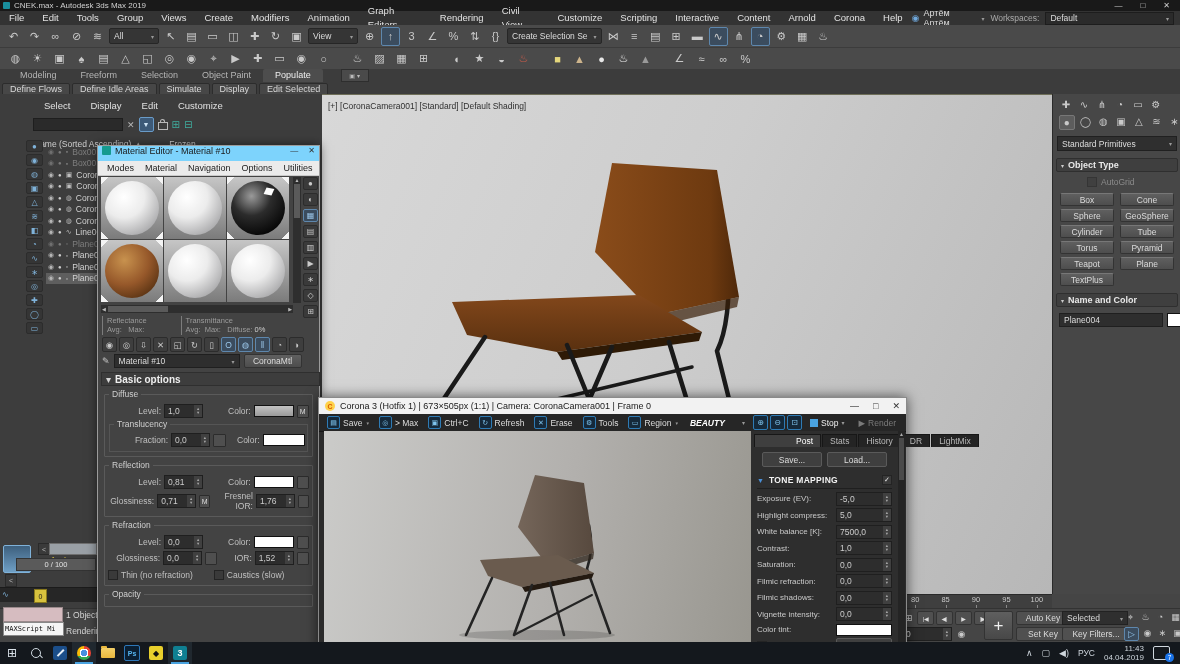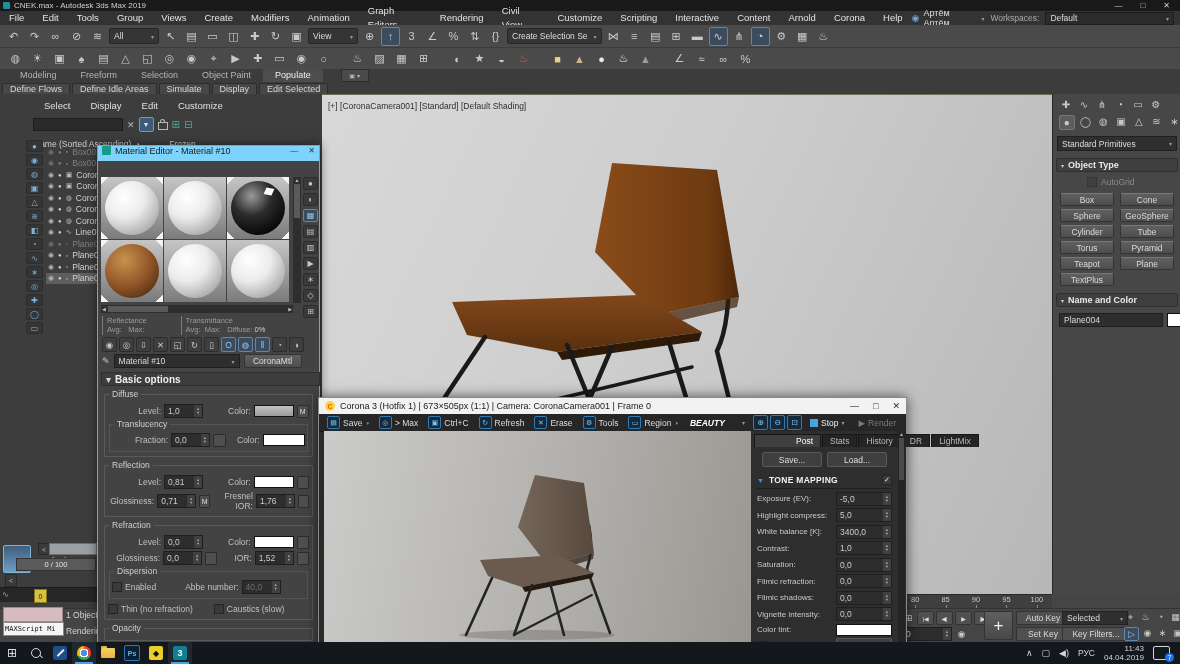--- a/index.html
+++ b/index.html
@@ -1001,20 +1001,28 @@
 
   <div id="me" class="abs">
     <div class="wtitle">
       <span class="mico"></span>
       <span>Material Editor - Material #10</span>
       <span class="wbt">
         <span>—</span>
         <span>✕</span>
       </span>
     </div>
+    <div class="wmenu">
+
+    <span class="wmenu-item">Modes</span>
+        <span class="wmenu-item">Material</span>
+        <span class="wmenu-item">Navigation</span>
+        <span class="wmenu-item">Options</span>
+        <span class="wmenu-item">Utilities</span>
+      </div>
     <div id="slots">
 
     <span class="slot white marked"></span>
         <span class="slot white"></span>
         <span class="slot black marked"></span>
         <span class="slot wood marked"></span>
         <span class="slot white"></span>
         <span class="slot white"></span>
       </div>
     <div id="me-vsb">
@@ -1194,32 +1202,20 @@
               <span class="arr"></span>
             </span>
           <span class="mapbtn"></span>
           <span class="flabel" style="margin-left:14px;">IOR:</span>
           <span class="spin">
               <span class="v">1,52</span>
               <span class="arr"></span>
             </span>
           <span class="mapbtn"></span>
         </div>
-        <div class="subgroup">
-          <span class="glabel">Dispersion</span>
-          <div class="frow">
-            <span class="cb"></span>
-            <span>Enabled</span>
-            <span class="flabel" style="margin-left:26px;">Abbe number:</span>
-            <span class="spin disabled">
-                <span class="v">40,0</span>
-                <span class="arr"></span>
-              </span>
-          </div>
-        </div>
         <div class="frow" style="margin-top:5px;">
           <span class="cb"></span>
           <span>Thin (no refraction)</span>
           <span class="cb" style="margin-left:18px;"></span>
           <span>Caustics (slow)</span>
         </div>
       </div>
 
       <div class="group">
         <span class="glabel">Opacity</span>
@@ -1364,21 +1360,21 @@
             <span>Highlight compress:</span>
             <span class="spin">
               <span class="v">5,0</span>
               <span class="arr"></span>
             </span>
           </div>
 
           <div class="tmrow">
             <span>White balance [K]:</span>
             <span class="spin">
-              <span class="v">3400,0</span>
+              <span class="v">7500,0</span>
               <span class="arr"></span>
             </span>
           </div>
 
           <div class="tmrow">
             <span>Contrast:</span>
             <span class="spin">
               <span class="v">1,0</span>
               <span class="arr"></span>
             </span>

